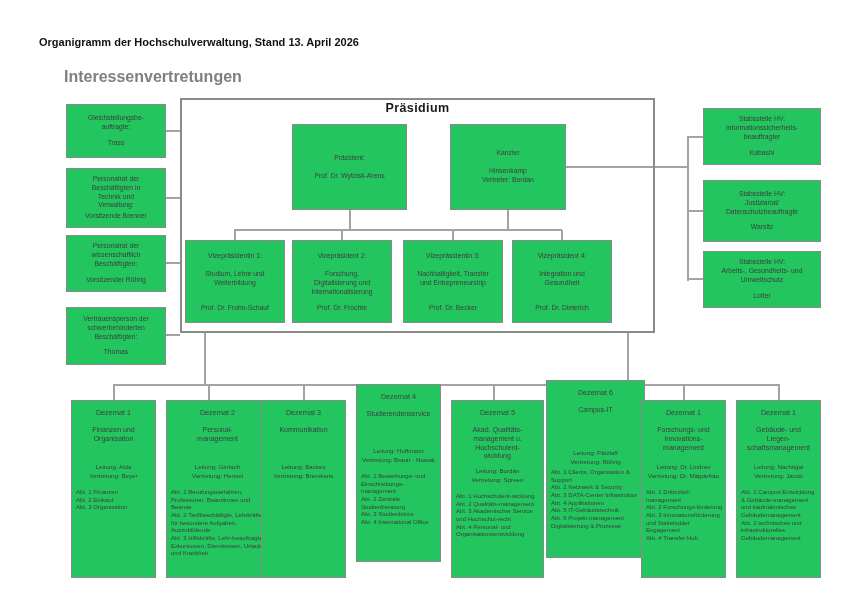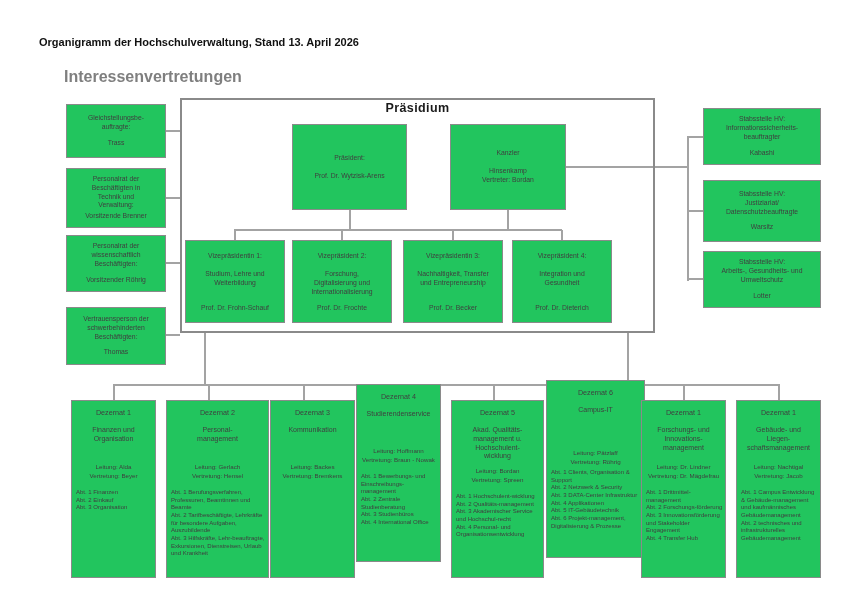--- a/index.html
+++ b/index.html
@@ -173,21 +173,21 @@
 management</div>
     <div class="dz-lead">
       <div>Leitung: Gerlach</div>
       <div>Vertretung: Hensel</div>
     </div>
     <div class="dz-abt pre">Abt. 1 Berufungsverfahren, Professuren, Beamtinnen und Beamte
 Abt. 2 Tarifbeschäftigte, Lehrkräfte für besondere Aufgaben, Auszubildende
 Abt. 3 Hilfskräfte, Lehr-beauftragte, Exkursionen, Dienstreisen, Urlaub und Krankheit</div>
   </div>
 
-  <div class="box dz" style="left:270px;top:400px;width:85px;height:178px">
+  <div class="box dz" style="left:261px;top:400px;width:85px;height:178px">
     <div class="dz-title">Dezernat 3</div>
     <div class="dz-bereich pre">Kommunikation</div>
     <div class="dz-lead">
       <div>Leitung: Backes</div>
       <div>Vertretung: Bremkens</div>
     </div>
     <div class="dz-abt pre"></div>
   </div>
 
   <div class="box dz" style="left:356px;top:384px;width:85px;height:178px">

